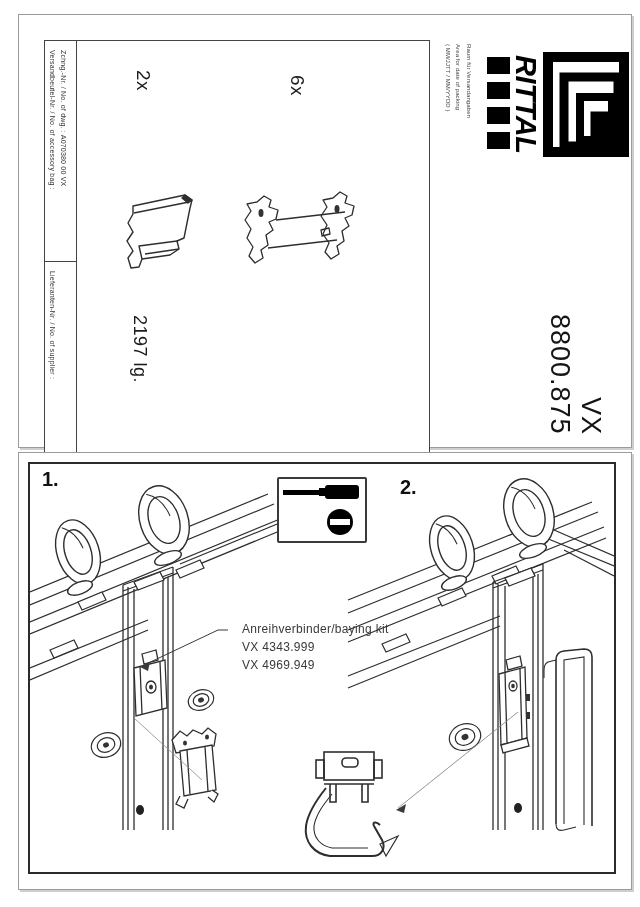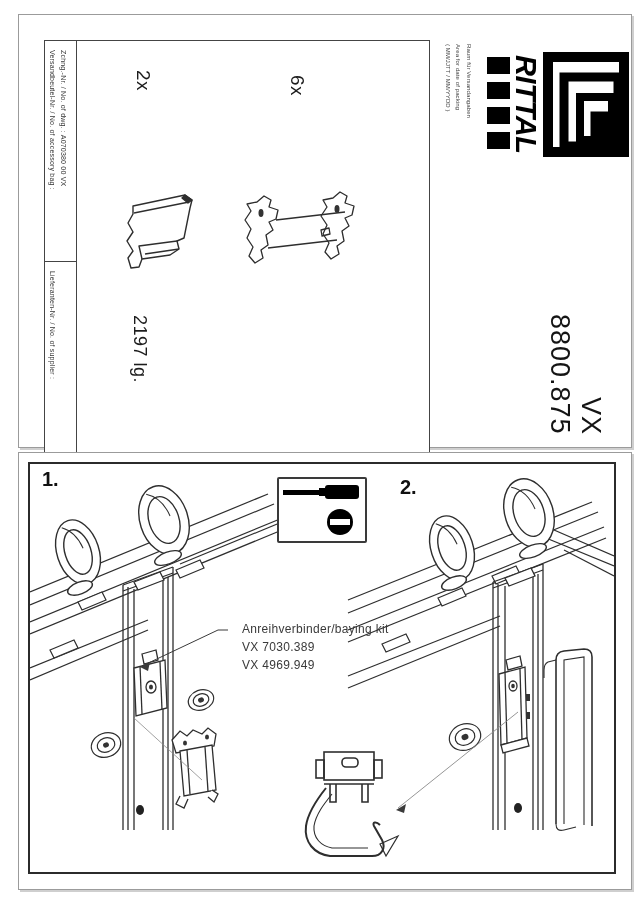--- a/index.html
+++ b/index.html
@@ -276,17 +276,17 @@
       <rect x="4" y="11" width="6" height="5" fill="#000"></rect>
       <g>
         <circle cx="61" cy="43" r="13" fill="#000"></circle>
         <rect x="51" y="40" width="20" height="6" fill="#fff"></rect>
       </g>
     </svg>
   </div>
 
   <div class="kitlabel">
     <div>Anreihverbinder/baying kit</div>
-    <div>VX 7030.389</div>
+    <div>VX 4343.999</div>
     <div>VX 4969.949</div>
   </div>
 
 </div>
 
 </body></html>

